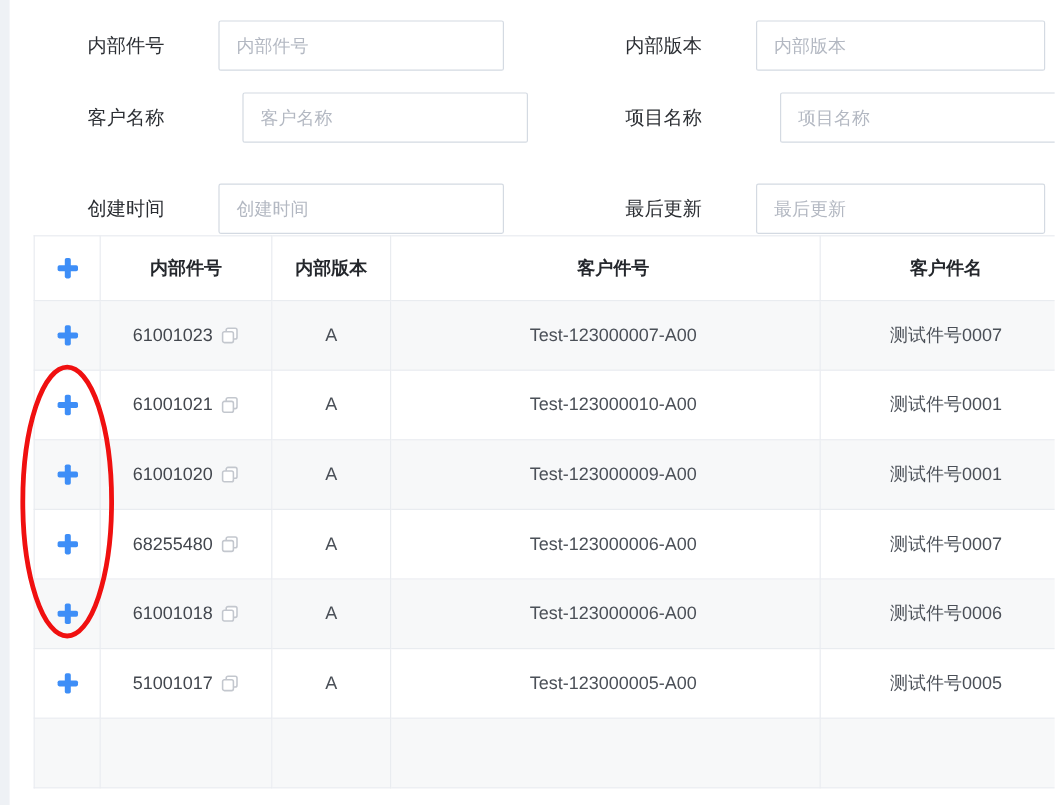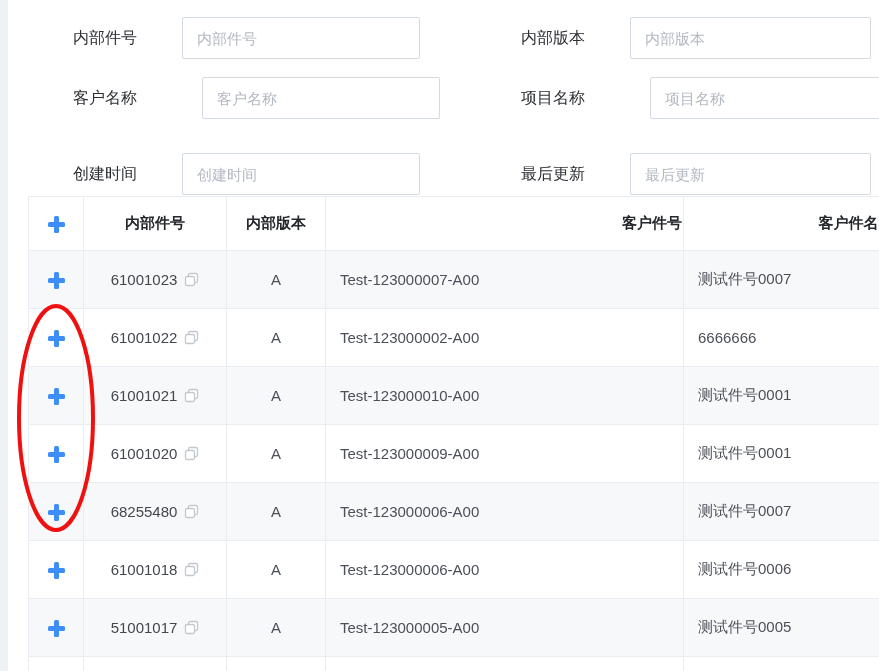--- a/index.html
+++ b/index.html
@@ -79,22 +79,22 @@
   .parts tbody tr:nth-child(odd) td { background: #f7f8f9; }
   .parts tbody tr:nth-child(even) td { background: #ffffff; }
 
   .col-add   { width: 55px; }
   .col-ipn   { width: 143px; }
   .col-iver  { width: 99px; }
   .col-cpn   { width: 358px; }
   .col-cname { width: 196px; }
 
   .th-center, .td-center { text-align: center; }
-  .th-left { text-align: right; padding-left: 14px; }
-  .td-left { text-align: left; padding-left: 14px; }
+  .th-left { text-align: center; padding-left: 14px; }
+  .td-left { text-align: center; padding-left: 14px; }
 
   .cell-add { text-align: center; cursor: pointer; }
 
   
   .plus {
     position: relative;
     display: inline-block;
     width: 17px; height: 17px;
     vertical-align: middle;
   }
@@ -182,35 +182,20 @@
                   </svg>
                 </span>
               </span></td>
           <td class="td-center">A</td>
           <td class="td-left">Test-123000007-A00</td>
           <td class="td-left">测试件号0007</td>
         </tr>
         <tr>
           <td class="cell-add"><span class="plus"></span></td>
           <td class="td-center"><span class="pn-wrap">
-                <span class="pn-text">61001022</span>
-                <span class="copy-btn">
-                  <svg width="15" height="15" viewBox="0 0 15 15">
-                    <rect x="4.5" y="1.5" width="9" height="9" rx="1.5" fill="#fff" stroke="#c3c7ce" stroke-width="1.3"></rect>
-                    <rect x="1.5" y="4.5" width="9" height="9" rx="1.5" fill="#fff" stroke="#c3c7ce" stroke-width="1.3"></rect>
-                  </svg>
-                </span>
-              </span></td>
-          <td class="td-center">A</td>
-          <td class="td-left">Test-123000002-A00</td>
-          <td class="td-left">6666666</td>
-        </tr>
-        <tr>
-          <td class="cell-add"><span class="plus"></span></td>
-          <td class="td-center"><span class="pn-wrap">
                 <span class="pn-text">61001021</span>
                 <span class="copy-btn">
                   <svg width="15" height="15" viewBox="0 0 15 15">
                     <rect x="4.5" y="1.5" width="9" height="9" rx="1.5" fill="#fff" stroke="#c3c7ce" stroke-width="1.3"></rect>
                     <rect x="1.5" y="4.5" width="9" height="9" rx="1.5" fill="#fff" stroke="#c3c7ce" stroke-width="1.3"></rect>
                   </svg>
                 </span>
               </span></td>
           <td class="td-center">A</td>
           <td class="td-left">Test-123000010-A00</td>

